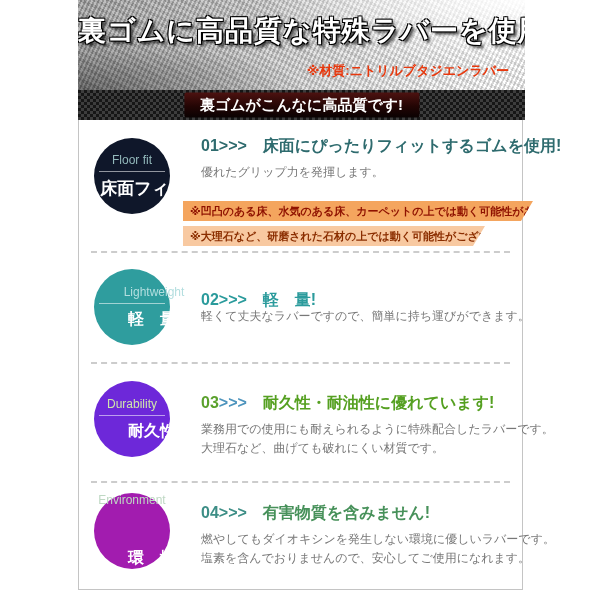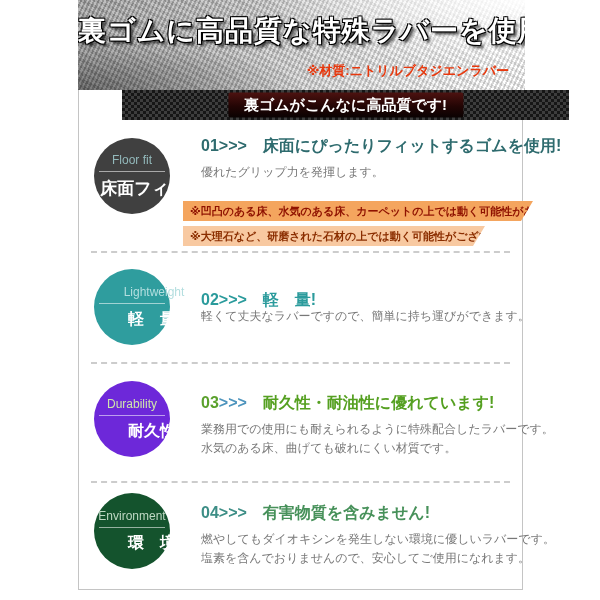--- a/index.html
+++ b/index.html
@@ -32,44 +32,44 @@
     position:absolute;right:16px;top:62px;
     font-size:13px;font-weight:bold;color:#e8380d;white-space:nowrap;
   }
   
   .band{
     position:absolute;left:-1px;top:90px;width:447px;height:30px;
     background-color:#161616;
     background-image:
       linear-gradient(45deg,#3d3d3d 25%,transparent 25%,transparent 75%,#3d3d3d 75%),
       linear-gradient(45deg,#3d3d3d 25%,transparent 25%,transparent 75%,#3d3d3d 75%);
-    background-size:6px 6px;background-position:0 0,3px 3px;margin-left:44px;
+    background-size:6px 6px;background-position:0 0,3px 3px;
   }
   .band-label{
     position:absolute;left:50%;top:50%;transform:translate(-50%,-50%);
     background:linear-gradient(to bottom,#4d1210 0%,#230504 55%,#0a0202 100%);
     color:#ffffff;font-size:15px;font-weight:bold;white-space:nowrap;
     padding:3px 16px;border-radius:2px;
   }
   
   .badge{
     position:absolute;left:15px;width:76px;height:76px;border-radius:50%;
     display:flex;flex-direction:column;align-items:center;justify-content:center;
   }
   .badge .en{font-size:12px;white-space:nowrap;}
   .badge .bar{width:66px;height:1px;background:rgba(255,255,255,.55);margin:4px 0 5px 0;}
   .badge .ja{font-size:16px;font-weight:bold;color:#ffffff;white-space:nowrap;padding-left:40px;}
-  .s1 .badge{background:#404040;top:138px;}
+  .s1 .badge{background:#0f172a;top:138px;}
   .s1 .badge .en{color:#93b9bb;}
   .s1 .badge .ja{font-size:17px;}
   .s2 .badge{background:#2f9d9e;top:269px;}
   .s2 .badge .en{color:#b3dedf;margin-left:44px;}
   .s3 .badge{background:#6d28d9;top:381px;}
   .s3 .badge .en{color:#cfe6ab;}
-  .s4 .badge{background:#14532d;top:493px;}
+  .s4 .badge{background:#a21caf;top:493px;gap:16px;}
   .s4 .badge .en{color:#bed8c3;}
   
   .heading{position:absolute;left:122px;font-size:16px;font-weight:bold;white-space:nowrap;}
   .heading .h-text{margin-left:16px;}
   .s1 .heading{top:136px;color:#2e6b6e;}
   .s2 .heading{top:290px;color:#2b9b9c;}
   .s3 .heading{top:393px;}
   .s3 .h-num{color:#5ba12d;} .s3 .h-arrows{color:#4d94bd;} .s3 .h-text{color:#55a021;}
   .s4 .heading{top:503px;}
   .s4 .h-num,.s4 .h-arrows{color:#3d8e86;} .s4 .h-text{color:#47915a;}
@@ -139,21 +139,21 @@
     <div class="badge">
       <span class="en">Durability</span>
       <span class="bar"></span>
       <span class="ja">耐久性</span>
     </div>
     <div class="heading">
       <span class="h-num">03</span><span class="h-arrows">&gt;&gt;&gt;</span><span class="h-text">耐久性・耐油性に優れています!</span>
     </div>
     <div class="body">
       <div>業務用での使用にも耐えられるように特殊配合したラバーです。</div>
-      <div>水気のある床、曲げても破れにくい材質です。</div>
+      <div>大理石など、曲げても破れにくい材質です。</div>
     </div>
   </div>
 
   <div class="divider div3"></div>
 
   <div class="section s4">
     <div class="badge">
       <span class="en">Environment</span>
       <span class="bar"></span>
       <span class="ja">環　境</span>

